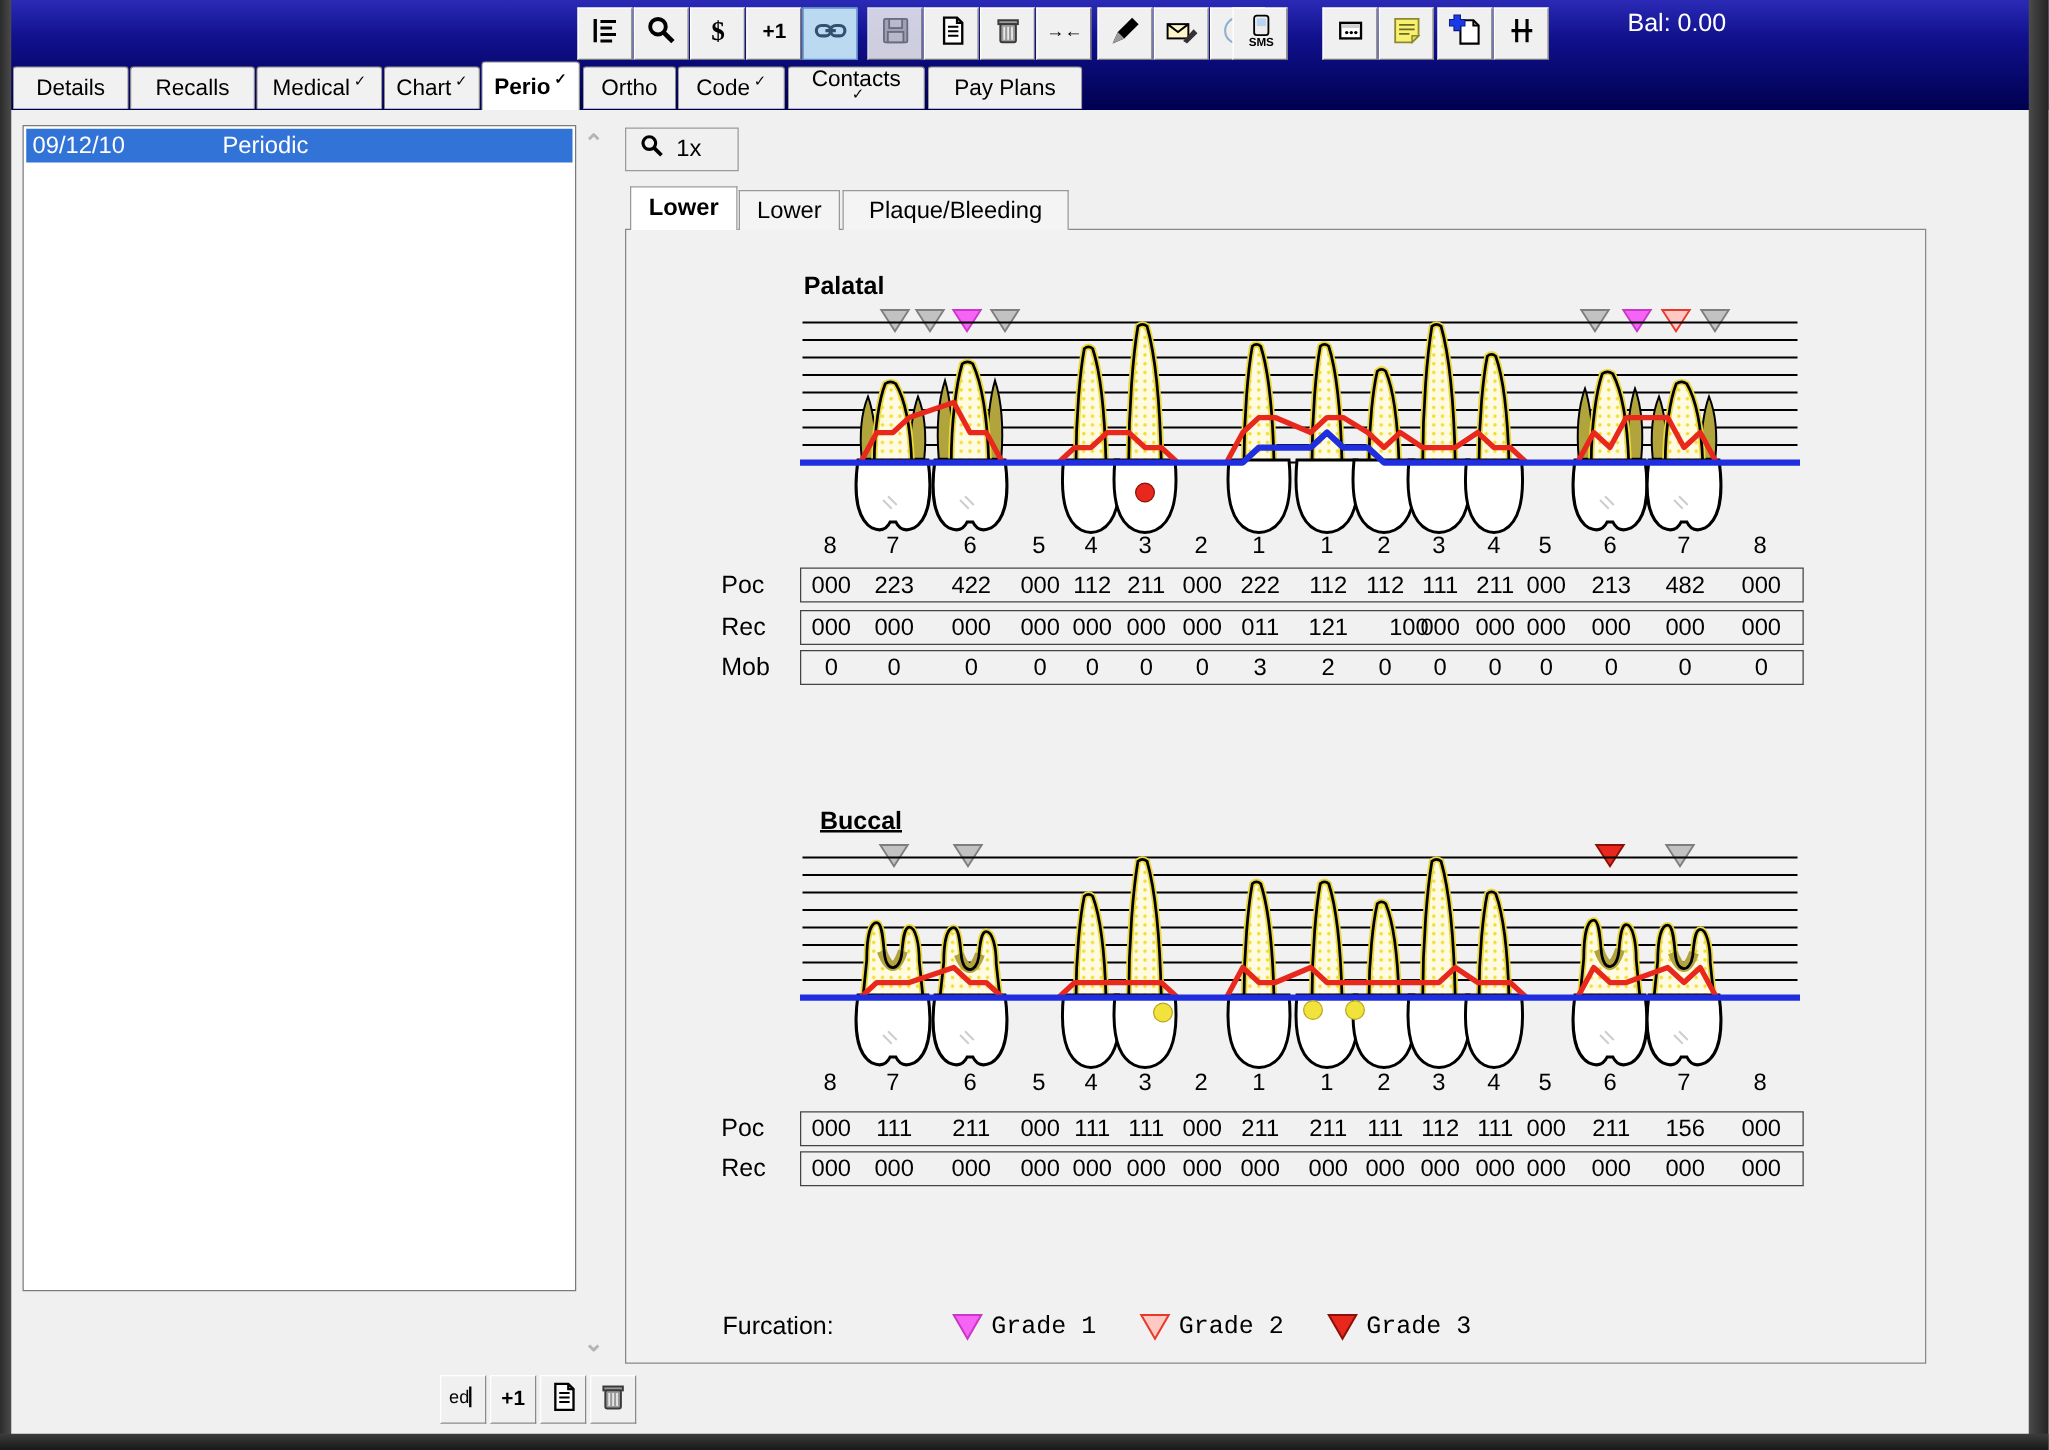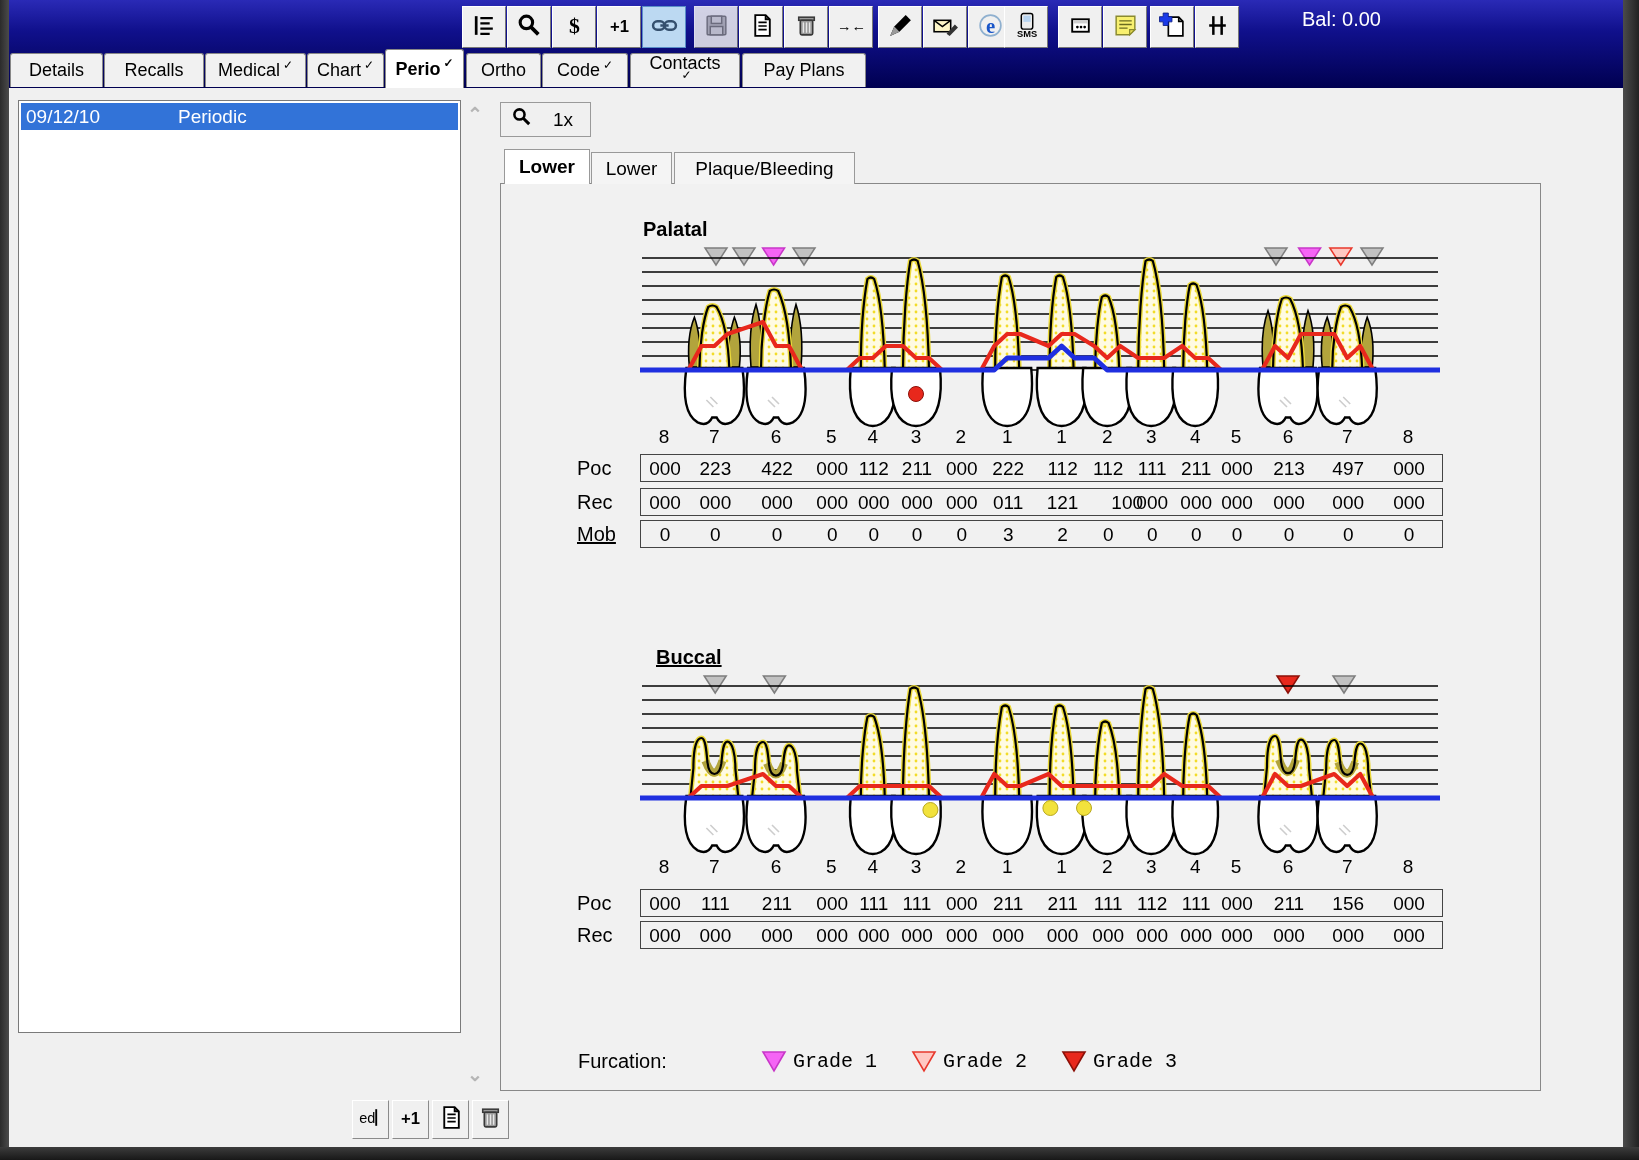--- a/index.html
+++ b/index.html
@@ -50,21 +50,21 @@
   .listrow .d { margin-left:5px; width:152px; }
   .chev-btn { position:absolute; color:#b5b5b5; font-size:19px; font-weight:bold;
     z-index:3; cursor:pointer; }
   .lbtn { position:absolute; top:1100px; width:37px; height:39px; background:#f0f0f0;
     border:1px solid #8a8a8a; border-top-color:#fff; border-left-color:#fff;
     display:flex; align-items:center; justify-content:center; cursor:pointer; z-index:2;}
 
   
   .zoombtn { position:absolute; left:500px; top:102px; width:91px; height:35px;
     background:#f0f0f0; border:1px solid #9a9a9a; display:flex; align-items:center;
-    gap:20px; padding-left:10px; font-size:19px; z-index:2; cursor:pointer;}
+    gap:8px; padding-left:10px; font-size:19px; z-index:2; cursor:pointer;}
   .subtab { position:absolute; top:152px; height:32px; background:#f4f4f4; border:1px solid #999;
     border-bottom:none; display:flex; align-items:center; justify-content:center;
     font-size:19px; z-index:3; cursor:pointer;}
   .subtab.active { top:149px; height:35px; background:#fff; font-weight:bold; z-index:4;}
   .panel { position:absolute; left:500px; top:183px; width:1041px; height:908px;
     background:#f1f1f1; border:1px solid #888; z-index:2;}
 
   .chart-title { position:absolute; font-size:20px; font-weight:bold; z-index:6;}
   .chart-block { position:absolute; z-index:5; }
   .tooth-num { position:absolute; width:30px; text-align:center; font-size:19px; }
@@ -170,21 +170,21 @@
             <path d="M2 8 l8 6 8-6" fill="none" stroke="#000" stroke-width="1.5"></path>
             <path d="M14 21 L22 12 L25 15 L17 23 Z" fill="#333"></path>
           </svg></span>
       </div>
       <div class="tbtn" style="left: 968px;">
         <span><svg width="27" height="27" viewBox="0 0 26 26">
             <circle cx="13" cy="13" r="10" fill="none" stroke="#8fb0cf" stroke-width="1.6"></circle>
             <text x="13" y="20" font-size="20" font-weight="bold" fill="#1a56c8" text-anchor="middle" font-family="Liberation Serif,serif">e</text>
           </svg></span>
       </div>
-      <div class="tbtn" style="left: 986px; margin-left: 18px;">
+      <div class="tbtn" style="left: 986px;">
         <span><svg width="27" height="27" viewBox="0 0 26 26">
             <rect x="8" y="1.5" width="11" height="15" rx="2" fill="#ececec" stroke="#000" stroke-width="1.4"></rect>
             <rect x="10" y="3.5" width="7" height="6" fill="#b8d4f0"></rect>
             <text x="13.5" y="24.5" font-size="9" font-weight="bold" text-anchor="middle" font-family="Liberation Sans,sans-serif">SMS</text>
           </svg></span>
       </div>
       <div class="tbtn" style="left: 1058px;">
         <span><svg width="27" height="27" viewBox="0 0 26 26">
             <rect x="5" y="7" width="16" height="12" fill="#fff" stroke="#000" stroke-width="1.8"></rect>
             <rect x="6" y="8" width="14" height="3" fill="#cfcfcf"></rect>
@@ -488,21 +488,21 @@
           <span class="valcell" style="left: 209.8px;">112</span>
           <span class="valcell" style="left: 253px;">211</span>
           <span class="valcell" style="left: 297.8px;">000</span>
           <span class="valcell" style="left: 344.2px;">222</span>
           <span class="valcell" style="left: 398.6px;">112</span>
           <span class="valcell" style="left: 444.2px;">112</span>
           <span class="valcell" style="left: 488.2px;">111</span>
           <span class="valcell" style="left: 532.2px;">211</span>
           <span class="valcell" style="left: 573px;">000</span>
           <span class="valcell" style="left: 625px;">213</span>
-          <span class="valcell" style="left: 684.2px;">497</span>
+          <span class="valcell" style="left: 684.2px;">482</span>
           <span class="valcell" style="left: 745px;">000</span>
         </div>
         <div class="rowlabel" style="top: 245px;">Rec</div>
         <div class="valbox" style="top: 242px;">
           <span class="valcell" style="left: 1px;">000</span>
           <span class="valcell" style="left: 51.4px;">000</span>
           <span class="valcell" style="left: 113px;">000</span>
           <span class="valcell" style="left: 168.2px;">000</span>
           <span class="valcell" style="left: 209.8px;">000</span>
           <span class="valcell" style="left: 253px;">000</span>
@@ -510,21 +510,21 @@
           <span class="valcell" style="left: 344.2px;">011</span>
           <span class="valcell" style="left: 398.6px;">121</span>
           <span class="valcell" style="left: 444.2px; margin-left: 19px;">100</span>
           <span class="valcell" style="left: 488.2px;">000</span>
           <span class="valcell" style="left: 532.2px;">000</span>
           <span class="valcell" style="left: 573px;">000</span>
           <span class="valcell" style="left: 625px;">000</span>
           <span class="valcell" style="left: 684.2px;">000</span>
           <span class="valcell" style="left: 745px;">000</span>
         </div>
-        <div class="rowlabel" style="top: 277px; text-decoration: underline;">Mob</div>
+        <div class="rowlabel" style="top: 277px;">Mob</div>
         <div class="valbox" style="top: 274px;">
           <span class="valcell" style="left: 1px;">0</span>
           <span class="valcell" style="left: 51.4px;">0</span>
           <span class="valcell" style="left: 113px;">0</span>
           <span class="valcell" style="left: 168.2px;">0</span>
           <span class="valcell" style="left: 209.8px;">0</span>
           <span class="valcell" style="left: 253px;">0</span>
           <span class="valcell" style="left: 297.8px;">0</span>
           <span class="valcell" style="left: 344.2px;">3</span>
           <span class="valcell" style="left: 398.6px;">2</span>

